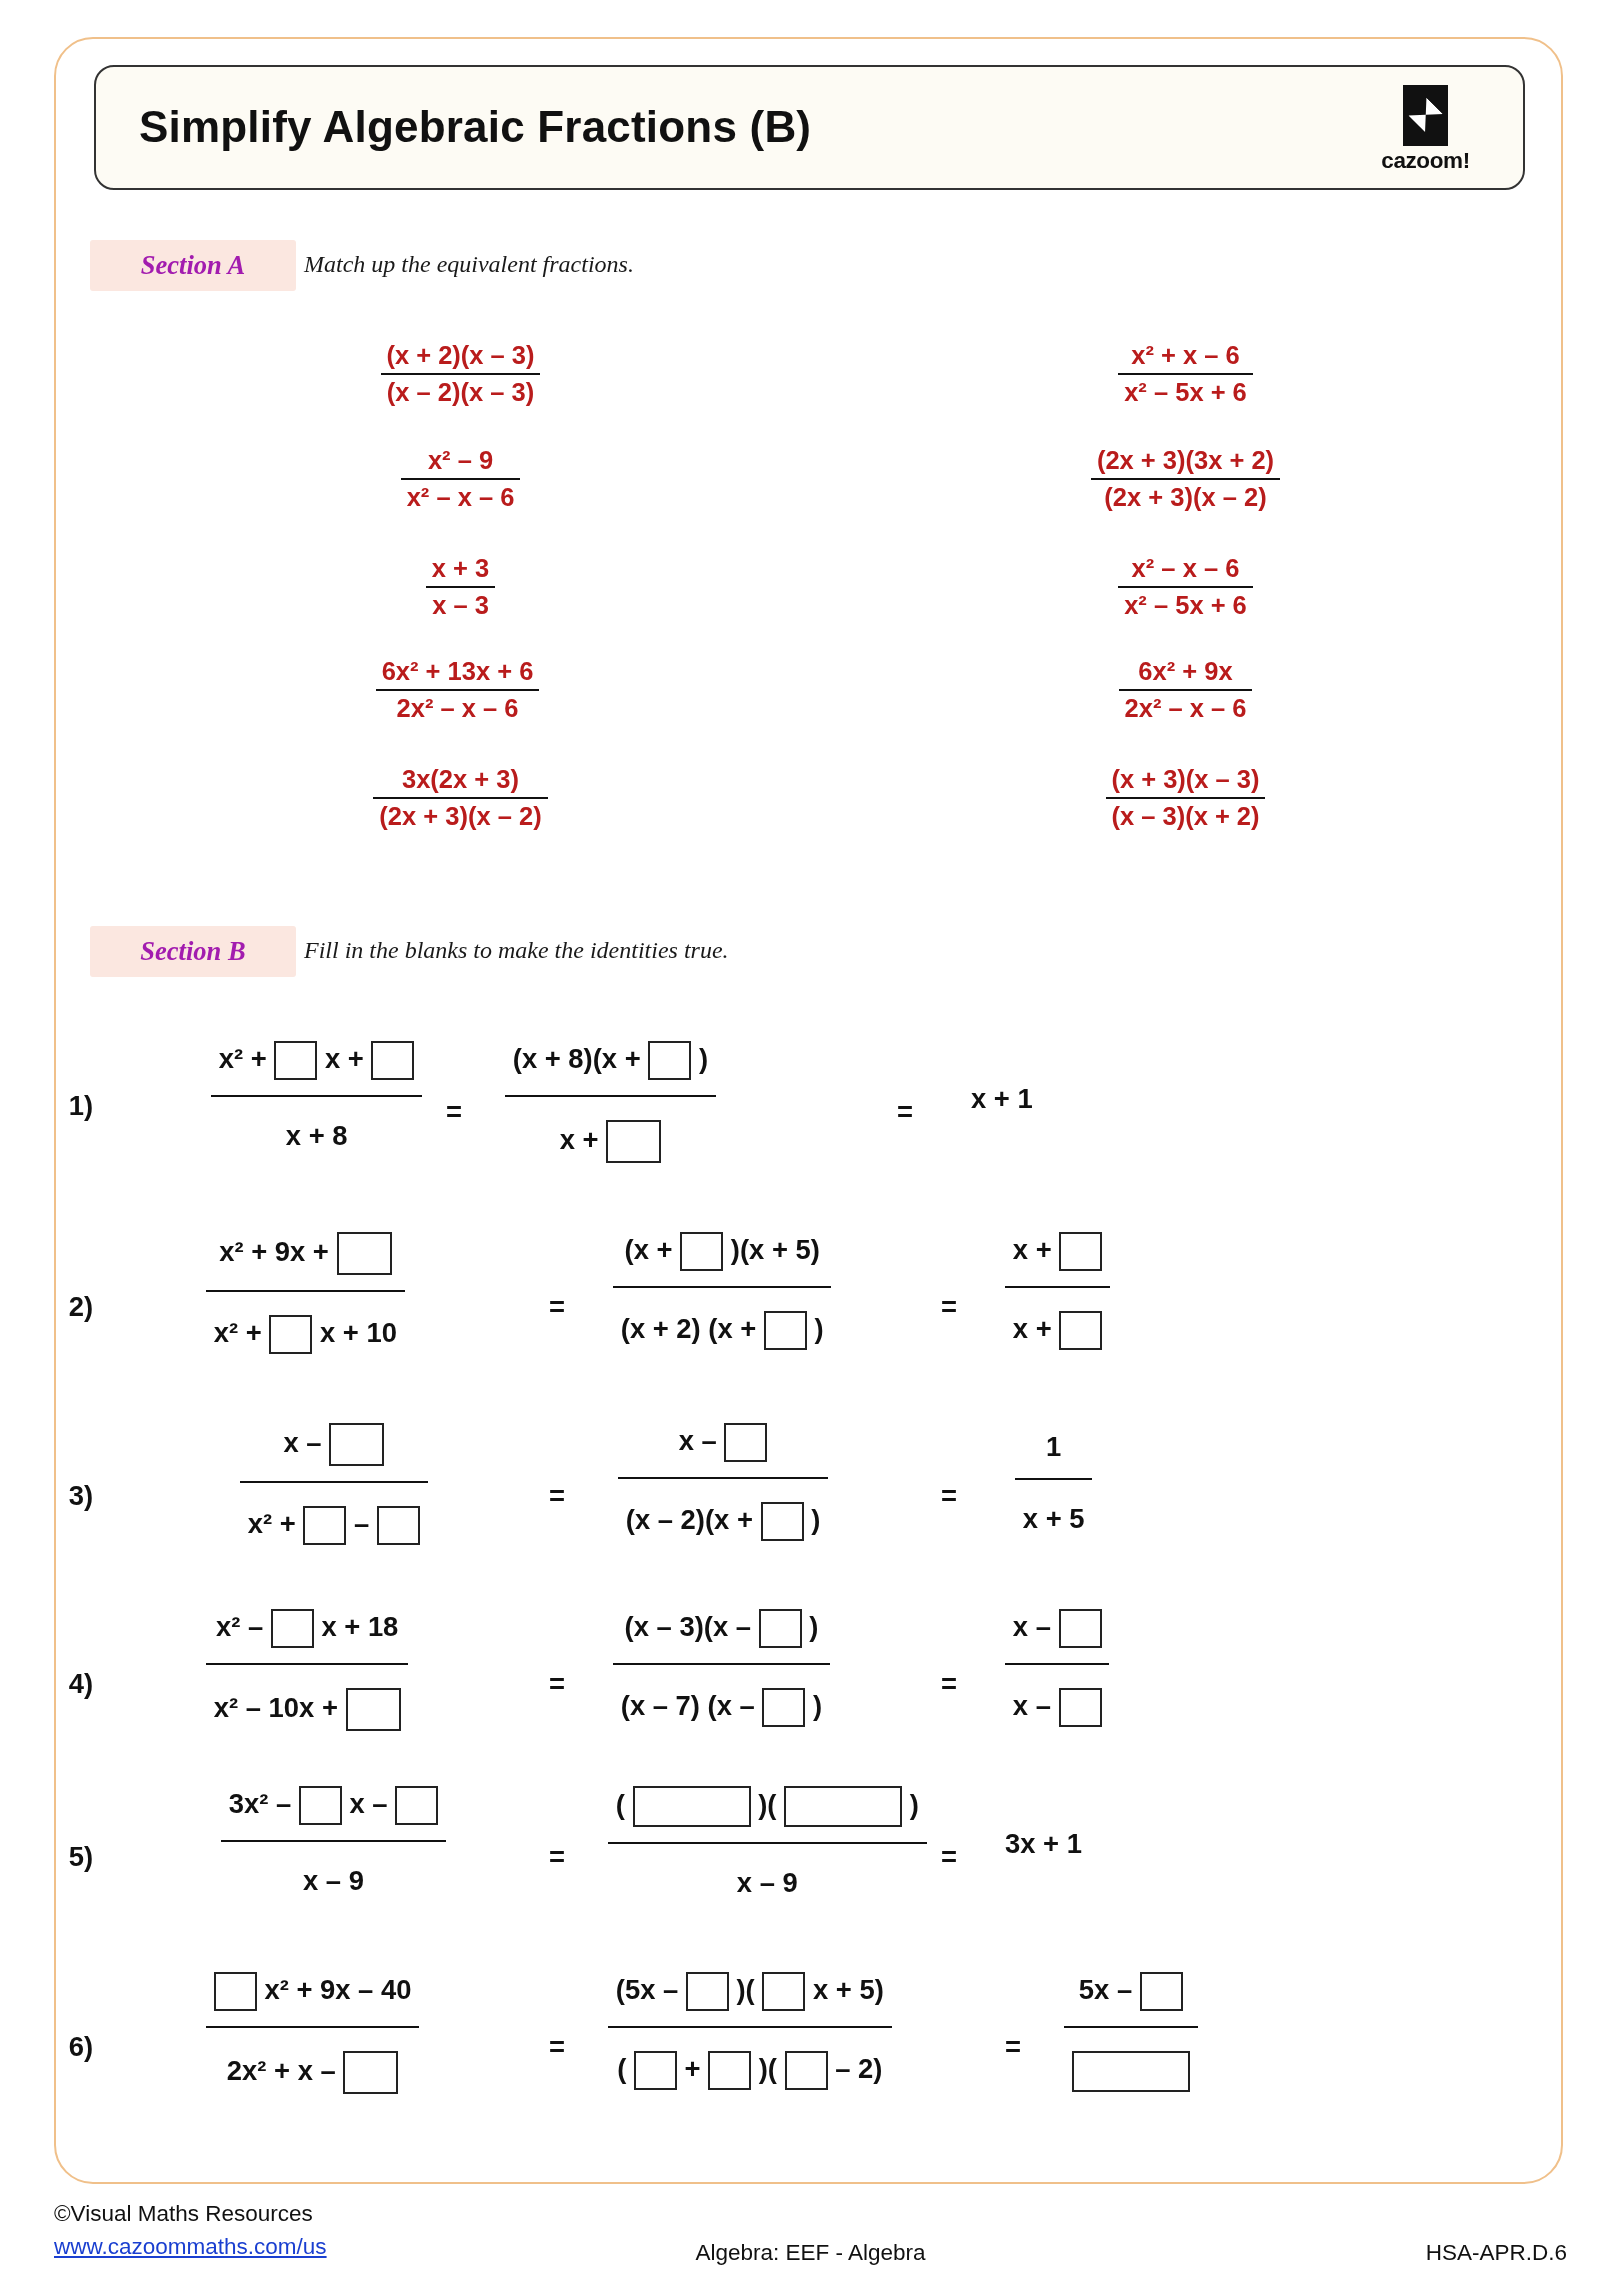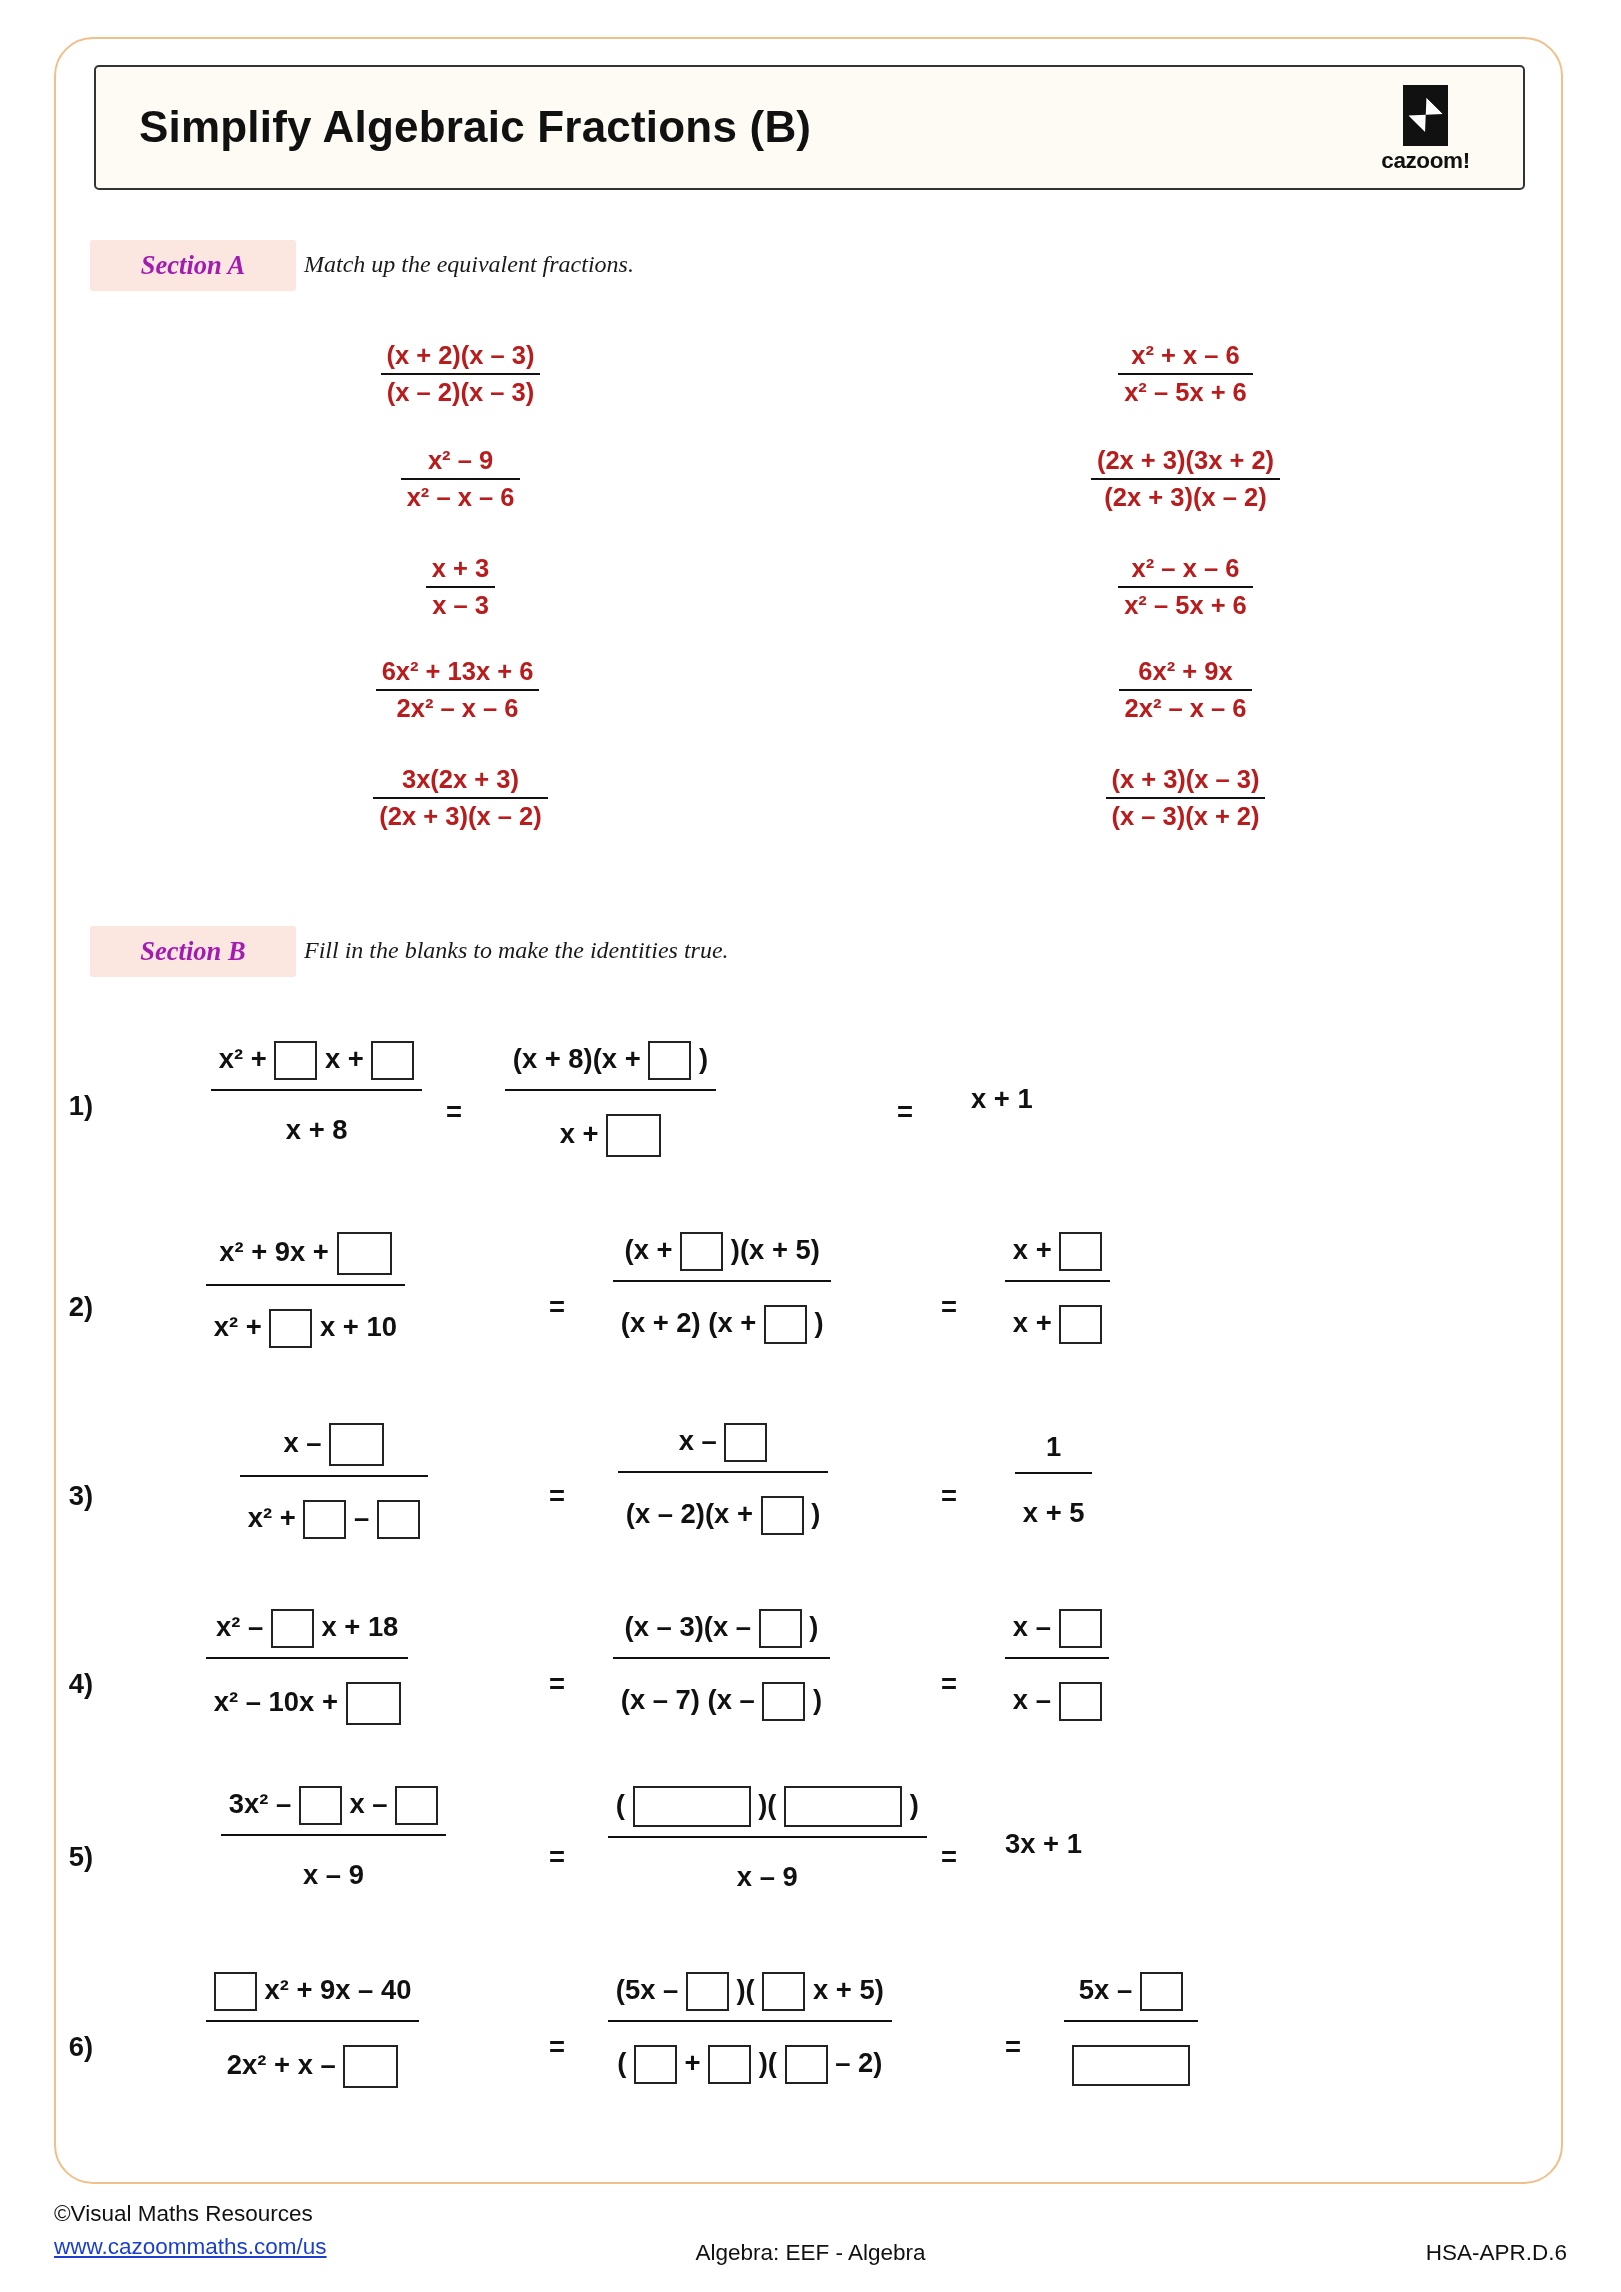--- a/index.html
+++ b/index.html
@@ -32,21 +32,21 @@
     box-sizing: border-box;
   }
   
   .title-box {
     position: absolute;
     left: 94px;
     top: 65px;
     width: 1431px;
     height: 125px;
     border: 2.9px solid #333333;
-    border-radius: 5px;
+    border-radius: 20px;
     background: #fdfbf4;
     box-sizing: border-box;
   }
   .title-text {
     position: absolute;
     left: 137px;
     top: 101px;
     font-family: "Liberation Sans", sans-serif;
     font-weight: bold;
     font-size: 44px;
@@ -186,21 +186,21 @@
     display: inline-block;
     text-align: center;
     vertical-align: middle;
   }
   .bfrac .num, .bfrac .den {
     display: block;
     white-space: nowrap;
     padding: 2px 7.8px;
   }
   .bfrac .den { border-top: 2.5px solid #111; padding-top: 23px; }
-  .bfrac .num { padding-bottom: 9px; }
+  .bfrac .num { padding-bottom: 15px; }
 
   
   .footer-left {
     position: absolute;
     left: 54px;
     top: 2198px;
     font-family: "Liberation Sans", sans-serif;
     font-size: 22.5px;
     color: #111;
     line-height: 1.45;

